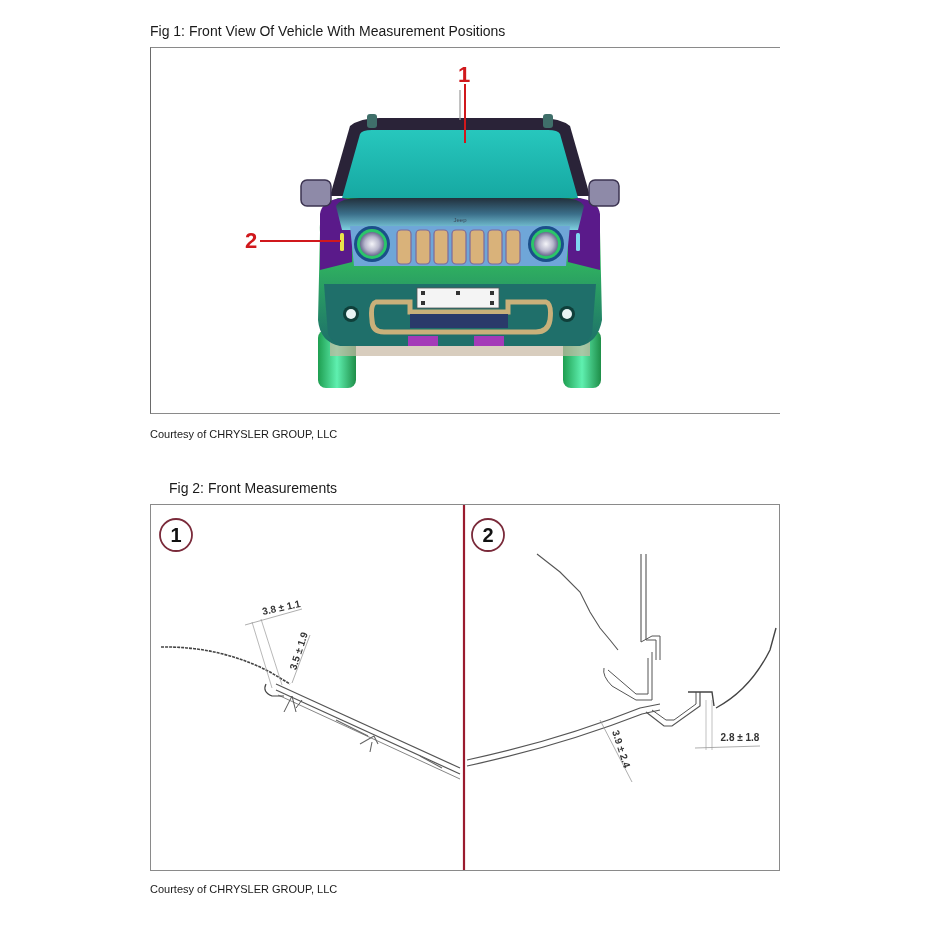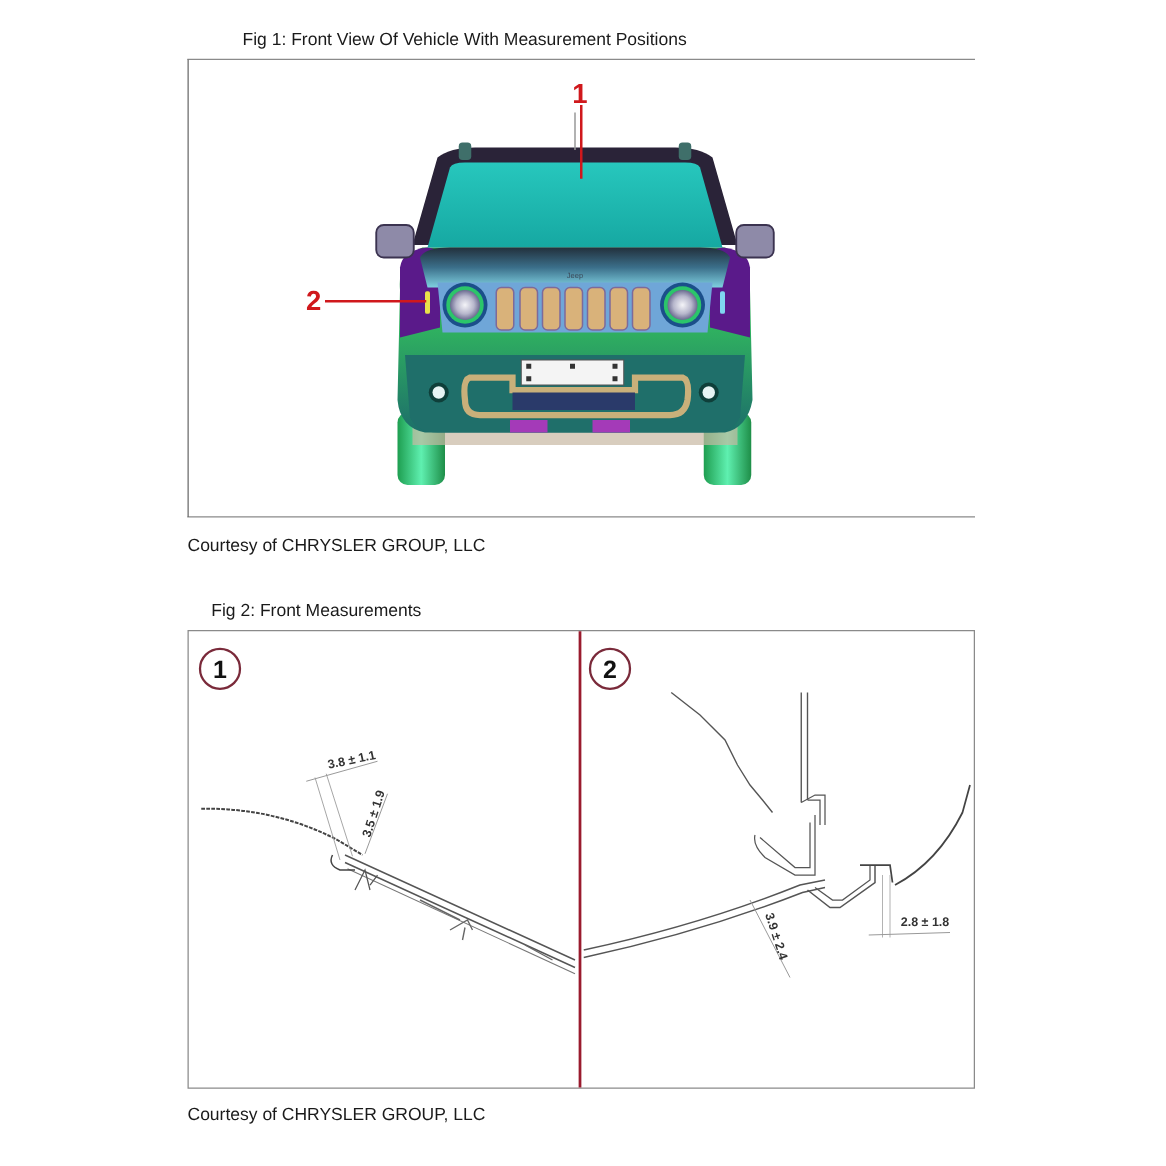--- a/index.html
+++ b/index.html
@@ -1,31 +1,31 @@
 <!DOCTYPE html>
 <html><head>
 <meta charset="utf-8">
 <style>
   html, body { margin:0; padding:0; background:#ffffff; }
   body { width:933px; height:933px; position:relative; overflow:hidden; font-family:"Liberation Sans", sans-serif; color:#111; }
   .fig-title { position:absolute; left:150px; font-size:14px; color:#1a1a1a; white-space:nowrap; }
-  .courtesy { position:absolute; left:150px; font-size:14px; color:#1a1a1a; white-space:nowrap; }
+  .courtesy { position:absolute; left:150px; font-size:11px; color:#1a1a1a; white-space:nowrap; }
   .fig1-frame { position:absolute; left:150px; top:47px; width:630px; height:367px;
     border-top:1.5px solid #8a8a8a; border-left:1.5px solid #6a6a6a; border-bottom:1.5px solid #8a8a8a; box-sizing:border-box; }
   .fig2-frame { position:absolute; left:150px; top:504px; width:630px; height:367px;
     border:1.5px solid #8a8a8a; box-sizing:border-box; }
   svg { position:absolute; left:0; top:0; }
   .callout-label { font-family:"Liberation Sans", sans-serif; font-weight:bold; fill:#d0181c; font-size:22px; }
   .dim-text { font-family:"Liberation Sans", sans-serif; font-weight:bold; fill:#333; font-size:10px; }
   .circle-num { font-family:"Liberation Sans", sans-serif; font-weight:bold; fill:#111; font-size:20px; }
 </style>
 </head>
 <body>
 
-<div class="fig-title" style="top:23px;margin-left:44px;">Fig 1: Front View Of Vehicle With Measurement Positions</div>
+<div class="fig-title" style="top:23px;">Fig 1: Front View Of Vehicle With Measurement Positions</div>
 
 <div class="fig1-frame"></div>
 
 <svg width="933" height="933" viewBox="0 0 933 933">
   <defs>
     <linearGradient id="wind" x1="0" y1="0" x2="0" y2="1">
       <stop offset="0" stop-color="#27c7bd"></stop>
       <stop offset="1" stop-color="#16a8a2"></stop>
     </linearGradient>
     <linearGradient id="hood" x1="0" y1="0" x2="0" y2="1">

